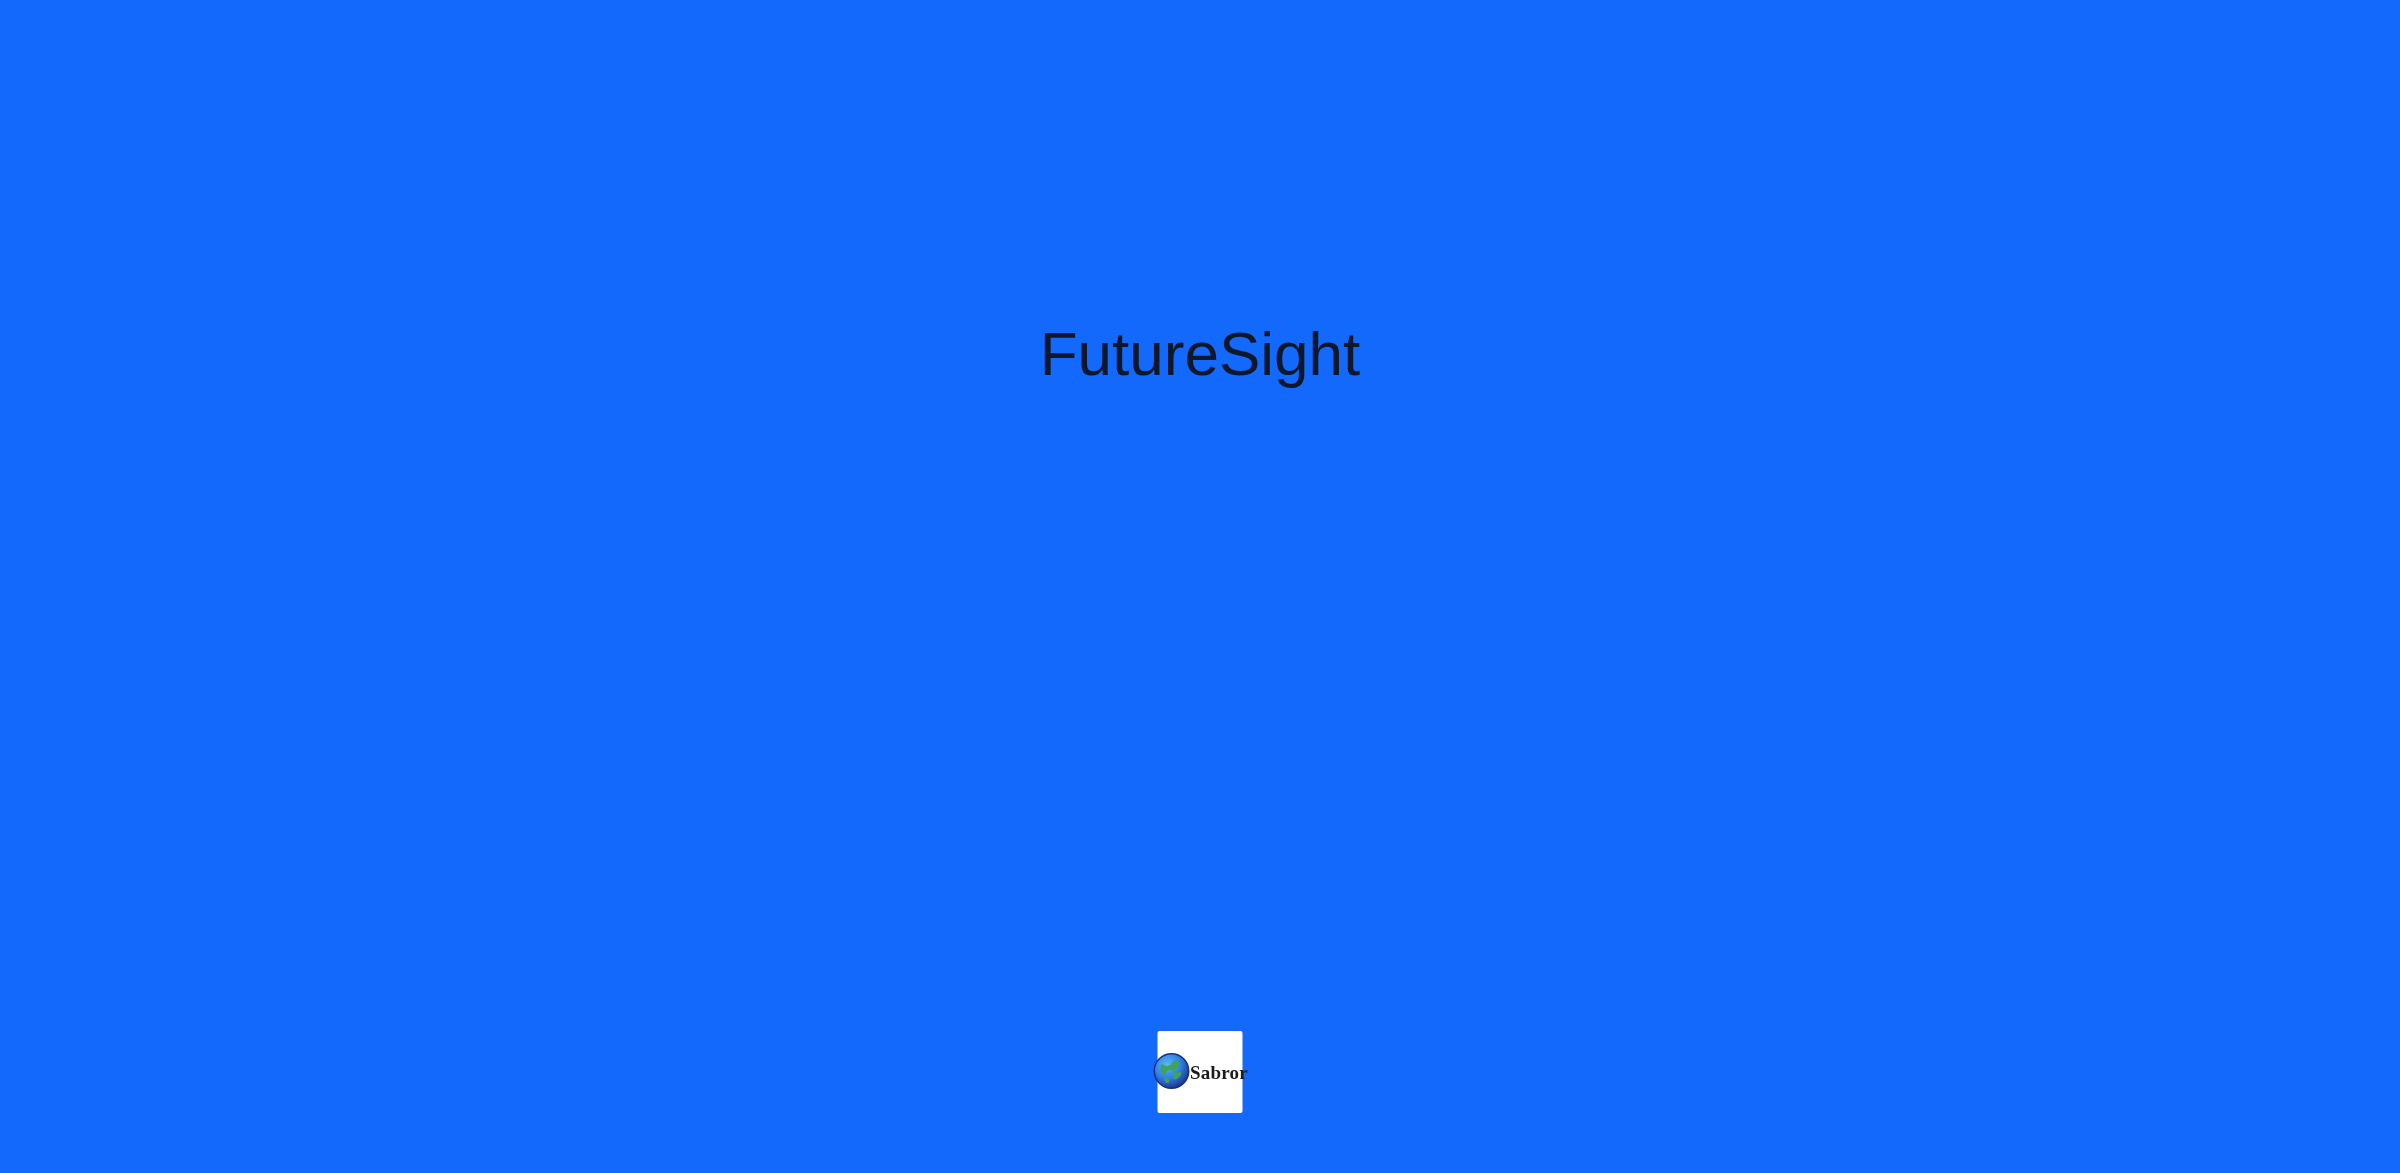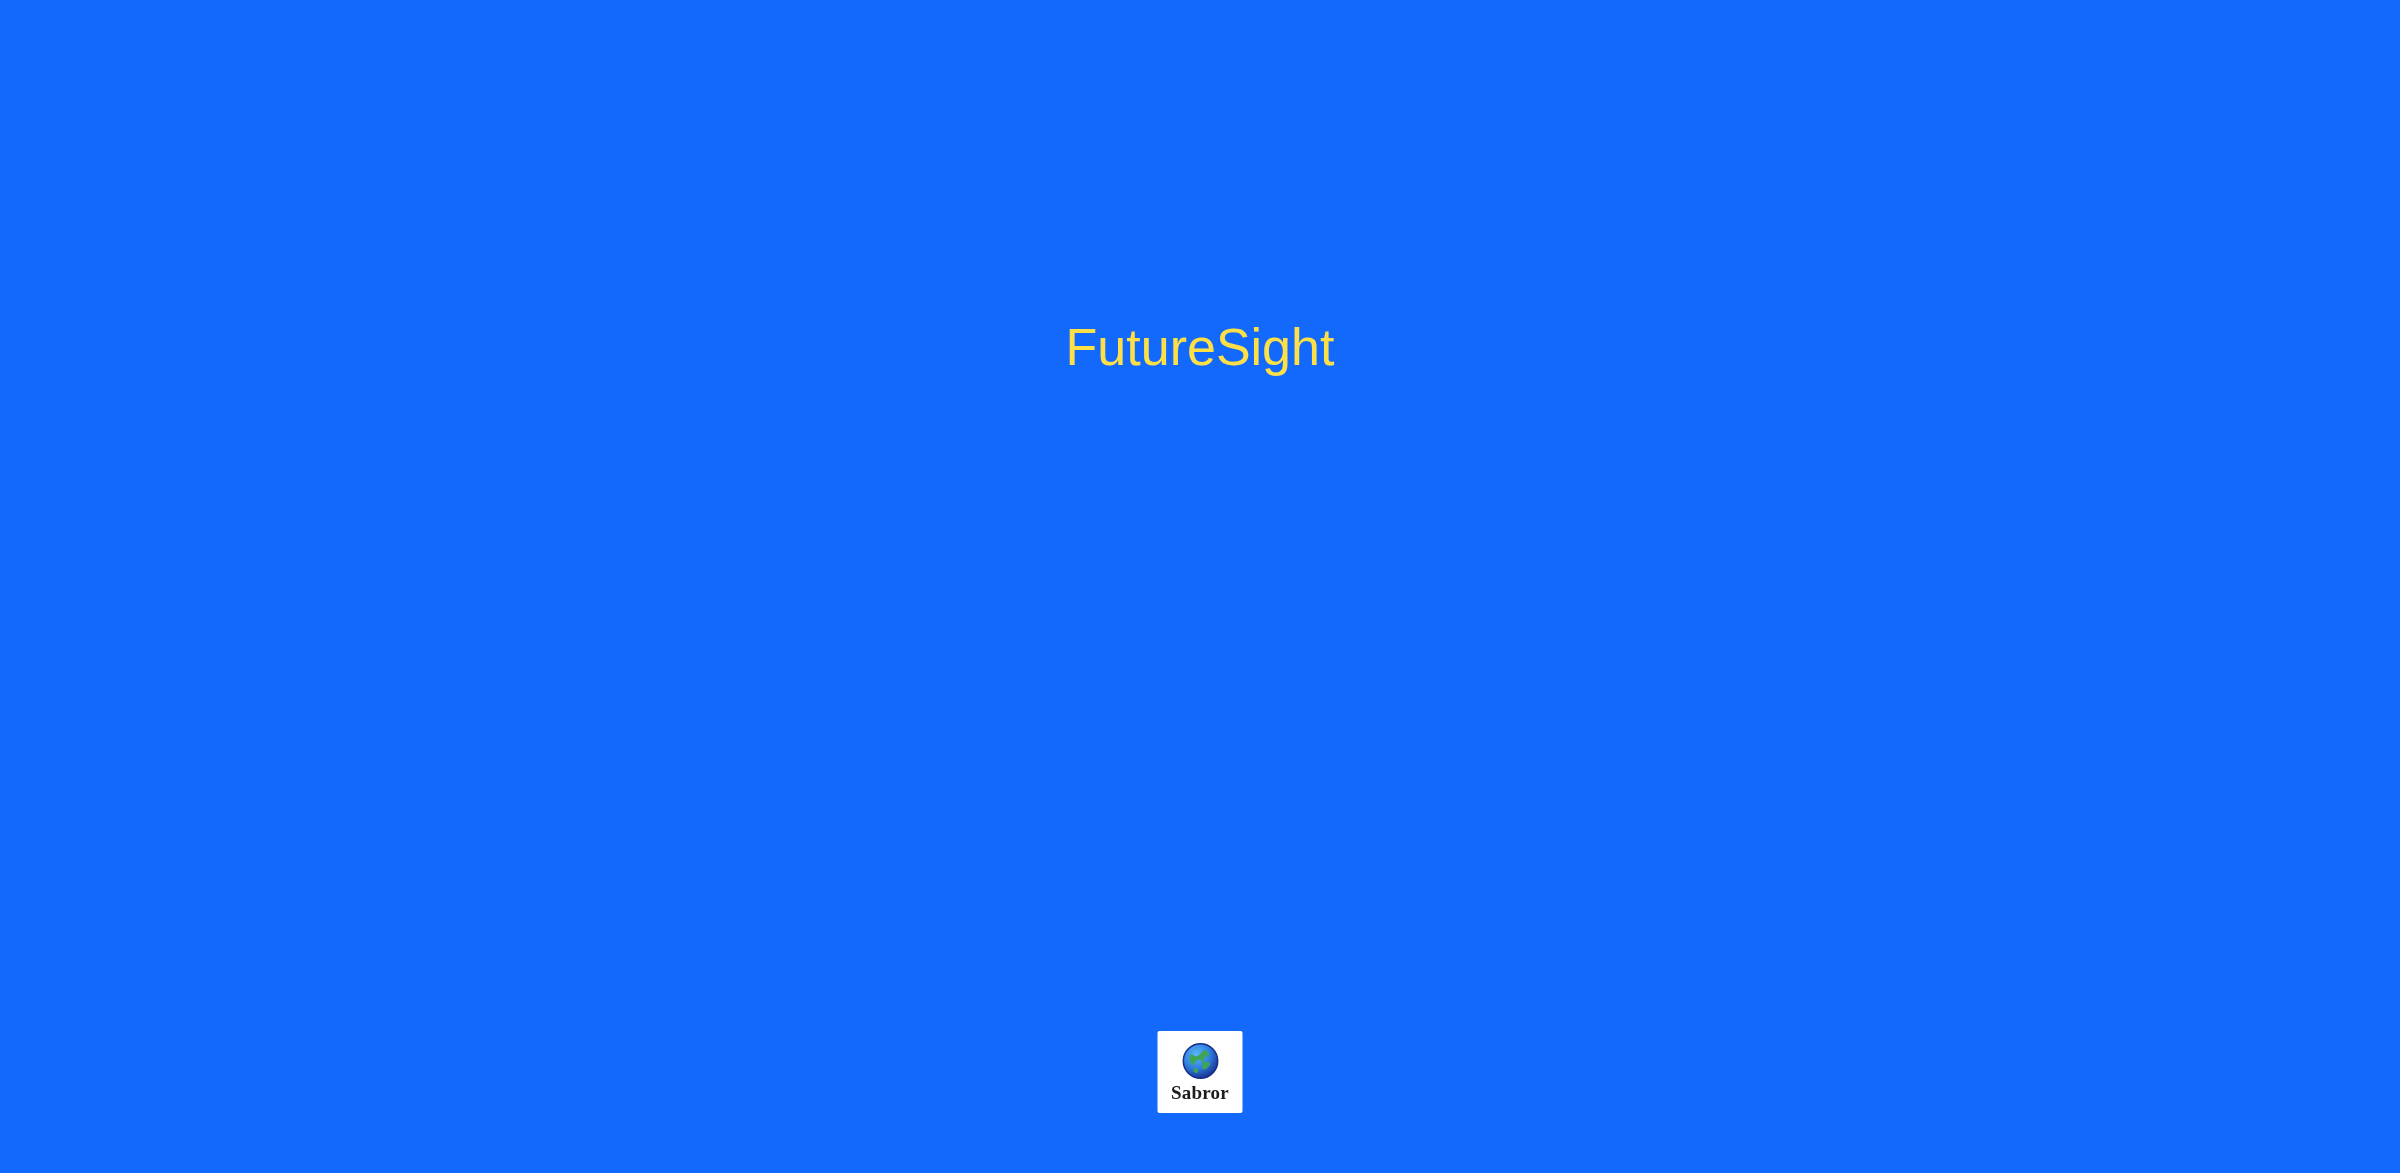--- a/index.html
+++ b/index.html
@@ -46,40 +46,40 @@
     font-weight: 700;
     font-size: 112px;
     line-height: 1.32;
     letter-spacing: -1px;
     max-width: 1500px;
     word-wrap: break-word;
   }
 
   .hero-subtitle {
     margin: 14px 0 0 0;
-    color: #fde047;
+    color: #0f172a;
     font-family: "Liberation Sans", sans-serif;
     font-weight: 400;
-    font-size: 52px;
+    font-size: 62px;
     line-height: 1.3;
     letter-spacing: 0px;
   }
 
   
   .brand-logo {
     position: absolute;
     left: 50%;
     transform: translateX(-50%);
     top: 1031px;
     width: 85px;
     height: 82px;
     background: #ffffff;
     border-radius: 2px;
     display: flex;
-    flex-direction: column;
+    flex-direction: row;
     align-items: center;
     justify-content: center;
     box-sizing: border-box;
     padding: 4px 2px 6px 2px;
     text-align: right;
   }
 
   .brand-globe {
     font-size: 36px;
     line-height: 1;

